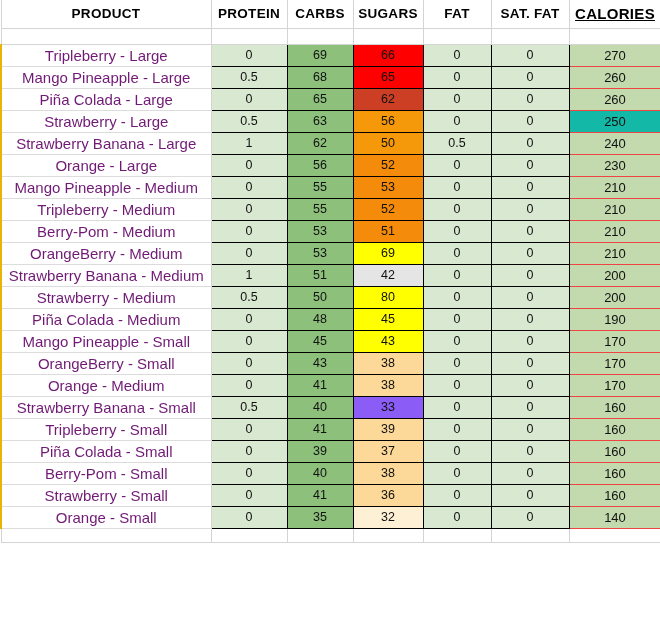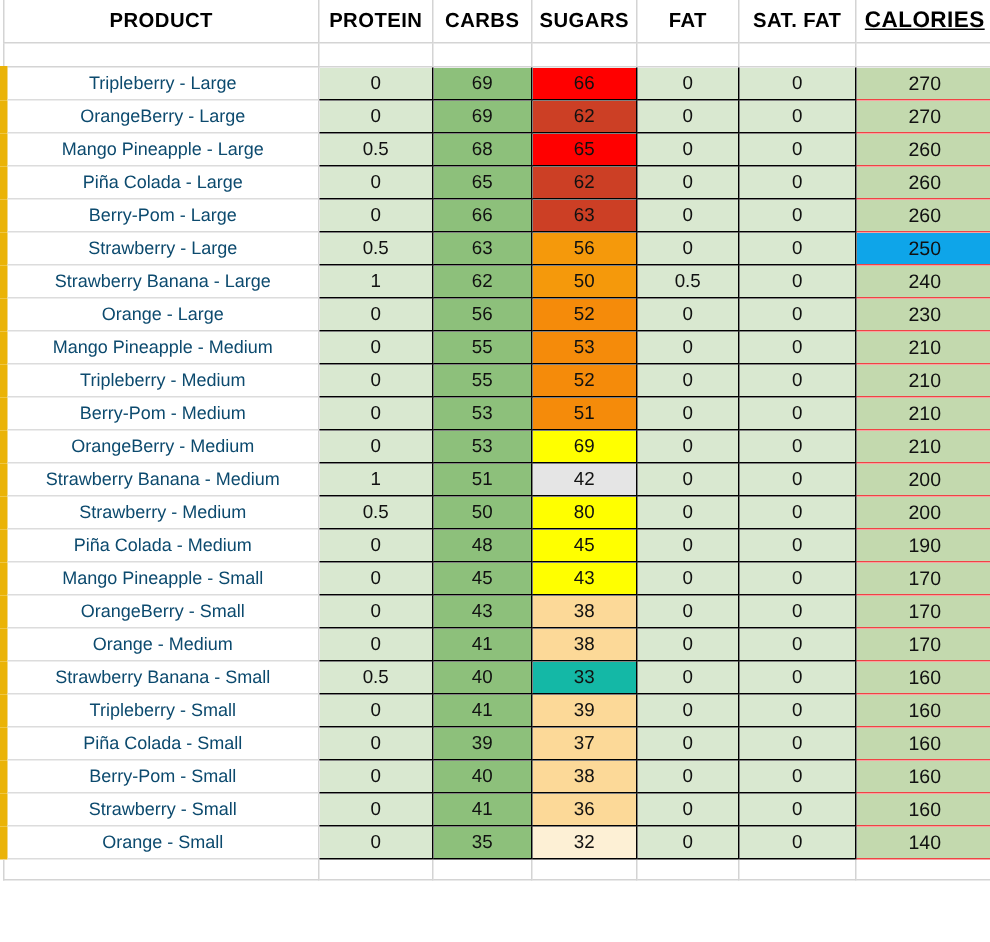--- a/index.html
+++ b/index.html
@@ -66,25 +66,25 @@
     border-right:1px solid #d4d4d4;
     border-bottom:1px solid #d4d4d4;
   }
   tr.spacer-row td.s-product{border-left:1px solid #d4d4d4;}
 
   
   tr.data-row{height:22px;}
 
   td.product-cell{
     background:#ffffff;
-    color:#0c4a6e;
-    font-size:12px;
+    color:#701a75;
+    font-size:15px;
     font-weight:bold;
     text-align:center;
-    border-left:5px solid #eab308;
+    border-left:2px solid #eab308;
     border-right:1px solid #d4d4d4;
     border-bottom:1px solid #dcdcdc;
     padding-right:14px;
   }
 
   td.val{
     font-size:12.5px;
     color:#111111;
     border:1px solid #000000;
     border-width:1px 1px 1px 0;
@@ -143,63 +143,45 @@
         <tr class="data-row">
           <td class="product-cell">Tripleberry - Large</td>
           <td class="val first-val" style="background: rgb(217, 232, 208);">0</td>
           <td class="val" style="background: rgb(141, 192, 123);">69</td>
           <td class="val" style="background: rgb(255, 0, 0);">66</td>
           <td class="val" style="background: rgb(217, 232, 208);">0</td>
           <td class="val" style="background: rgb(217, 232, 208);">0</td>
           <td class="val calories-cell" style="background: rgb(195, 217, 174);">270</td>
         </tr>
         <tr class="data-row">
-          <td class="product-cell">OrangeBerry - Large</td>
-          <td class="val first-val" style="background: rgb(217, 232, 208);">0</td>
-          <td class="val" style="background: rgb(141, 192, 123);">69</td>
-          <td class="val" style="background: rgb(204, 63, 37);">62</td>
-          <td class="val" style="background: rgb(217, 232, 208);">0</td>
-          <td class="val" style="background: rgb(217, 232, 208);">0</td>
-          <td class="val calories-cell" style="background: rgb(195, 217, 174);">270</td>
-        </tr>
-        <tr class="data-row">
           <td class="product-cell">Mango Pineapple - Large</td>
           <td class="val first-val" style="background: rgb(217, 232, 208);">0.5</td>
           <td class="val" style="background: rgb(141, 192, 123);">68</td>
           <td class="val" style="background: rgb(255, 0, 0);">65</td>
           <td class="val" style="background: rgb(217, 232, 208);">0</td>
           <td class="val" style="background: rgb(217, 232, 208);">0</td>
           <td class="val calories-cell" style="background: rgb(195, 217, 174);">260</td>
         </tr>
         <tr class="data-row">
           <td class="product-cell">Piña Colada - Large</td>
           <td class="val first-val" style="background: rgb(217, 232, 208);">0</td>
           <td class="val" style="background: rgb(141, 192, 123);">65</td>
           <td class="val" style="background: rgb(204, 63, 37);">62</td>
           <td class="val" style="background: rgb(217, 232, 208);">0</td>
           <td class="val" style="background: rgb(217, 232, 208);">0</td>
           <td class="val calories-cell" style="background: rgb(195, 217, 174);">260</td>
         </tr>
         <tr class="data-row">
-          <td class="product-cell">Berry-Pom - Large</td>
-          <td class="val first-val" style="background: rgb(217, 232, 208);">0</td>
-          <td class="val" style="background: rgb(141, 192, 123);">66</td>
-          <td class="val" style="background: rgb(204, 63, 37);">63</td>
-          <td class="val" style="background: rgb(217, 232, 208);">0</td>
-          <td class="val" style="background: rgb(217, 232, 208);">0</td>
-          <td class="val calories-cell" style="background: rgb(195, 217, 174);">260</td>
-        </tr>
-        <tr class="data-row">
           <td class="product-cell">Strawberry - Large</td>
           <td class="val first-val" style="background: rgb(217, 232, 208);">0.5</td>
           <td class="val" style="background: rgb(141, 192, 123);">63</td>
           <td class="val" style="background: rgb(245, 153, 11);">56</td>
           <td class="val" style="background: rgb(217, 232, 208);">0</td>
           <td class="val" style="background: rgb(217, 232, 208);">0</td>
-          <td class="val calories-cell" style="background: #0ea5e9;">250</td>
+          <td class="val calories-cell" style="background: #14b8a6;">250</td>
         </tr>
         <tr class="data-row">
           <td class="product-cell">Strawberry Banana - Large</td>
           <td class="val first-val" style="background: rgb(217, 232, 208);">1</td>
           <td class="val" style="background: rgb(141, 192, 123);">62</td>
           <td class="val" style="background: rgb(245, 153, 11);">50</td>
           <td class="val" style="background: rgb(217, 232, 208);">0.5</td>
           <td class="val" style="background: rgb(217, 232, 208);">0</td>
           <td class="val calories-cell" style="background: rgb(195, 217, 174);">240</td>
         </tr>
@@ -299,21 +281,21 @@
           <td class="val" style="background: rgb(141, 192, 123);">41</td>
           <td class="val" style="background: rgb(252, 217, 152);">38</td>
           <td class="val" style="background: rgb(217, 232, 208);">0</td>
           <td class="val" style="background: rgb(217, 232, 208);">0</td>
           <td class="val calories-cell" style="background: rgb(195, 217, 174);">170</td>
         </tr>
         <tr class="data-row">
           <td class="product-cell">Strawberry Banana - Small</td>
           <td class="val first-val" style="background: rgb(217, 232, 208);">0.5</td>
           <td class="val" style="background: rgb(141, 192, 123);">40</td>
-          <td class="val" style="background: #14b8a6;">33</td>
+          <td class="val" style="background: #8b5cf6;">33</td>
           <td class="val" style="background: rgb(217, 232, 208);">0</td>
           <td class="val" style="background: rgb(217, 232, 208);">0</td>
           <td class="val calories-cell" style="background: rgb(195, 217, 174);">160</td>
         </tr>
         <tr class="data-row">
           <td class="product-cell">Tripleberry - Small</td>
           <td class="val first-val" style="background: rgb(217, 232, 208);">0</td>
           <td class="val" style="background: rgb(141, 192, 123);">41</td>
           <td class="val" style="background: rgb(252, 217, 152);">39</td>
           <td class="val" style="background: rgb(217, 232, 208);">0</td>

